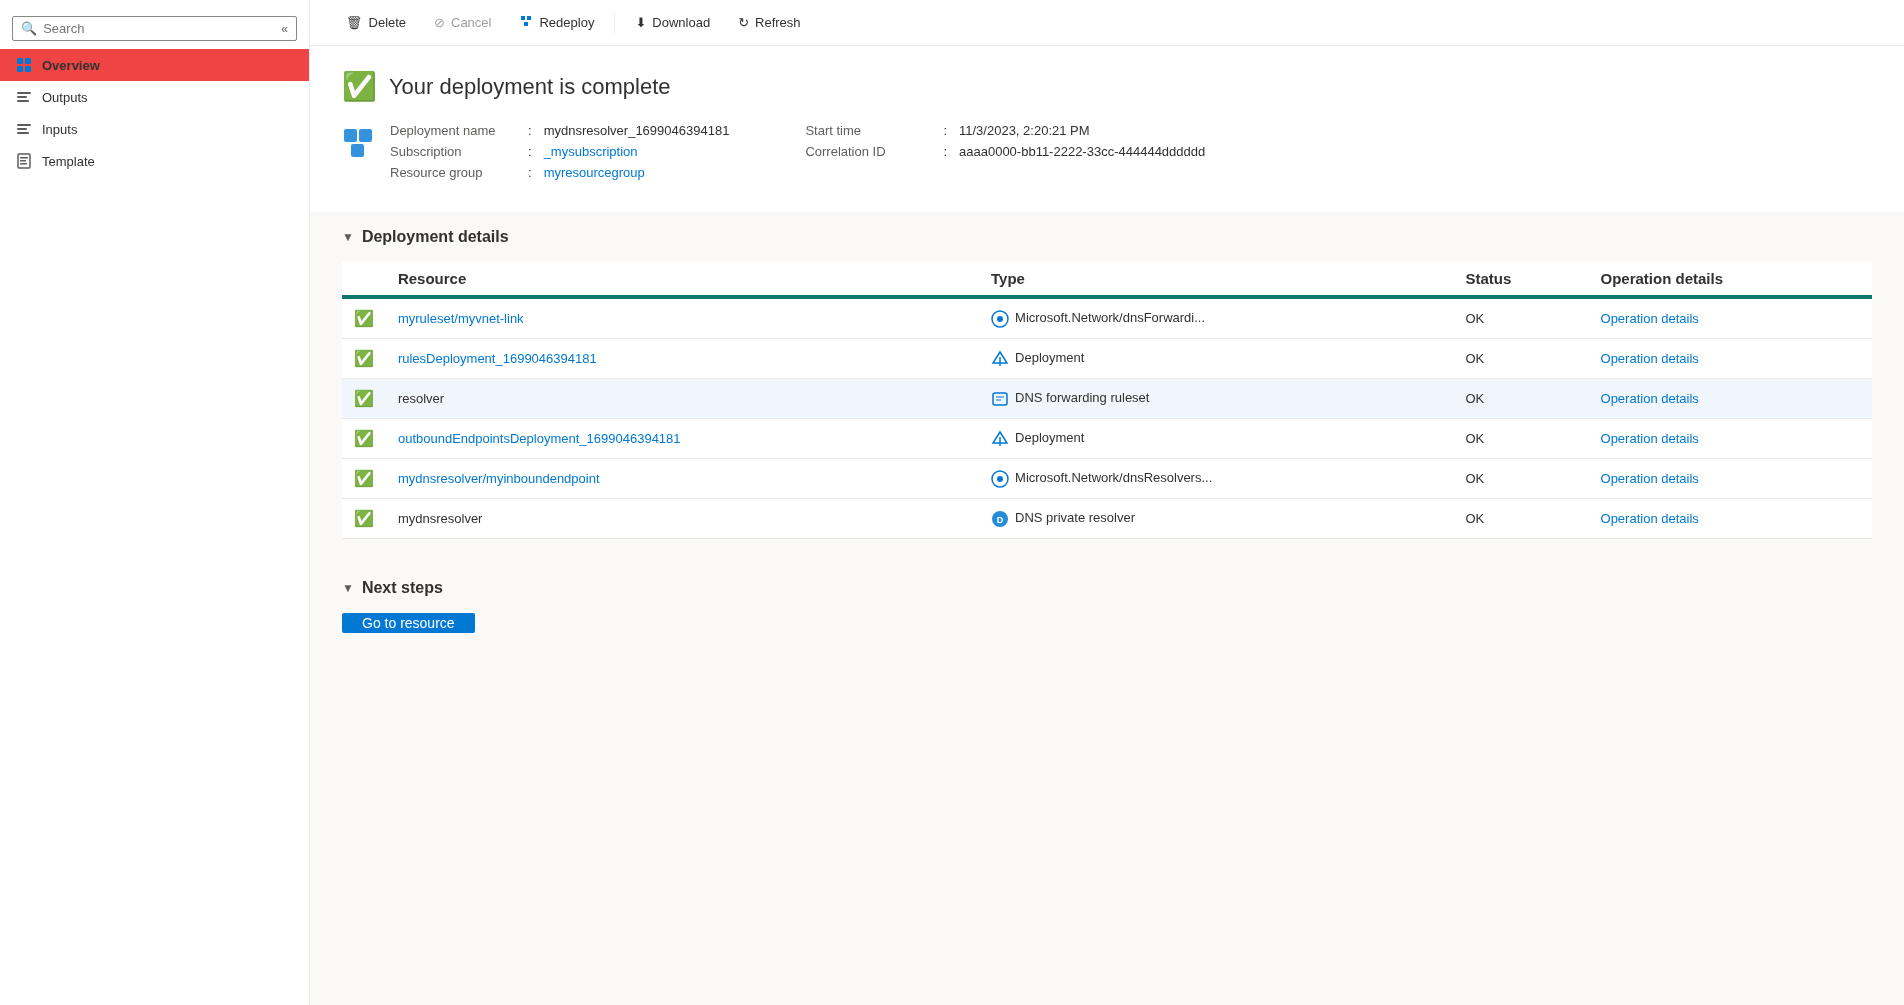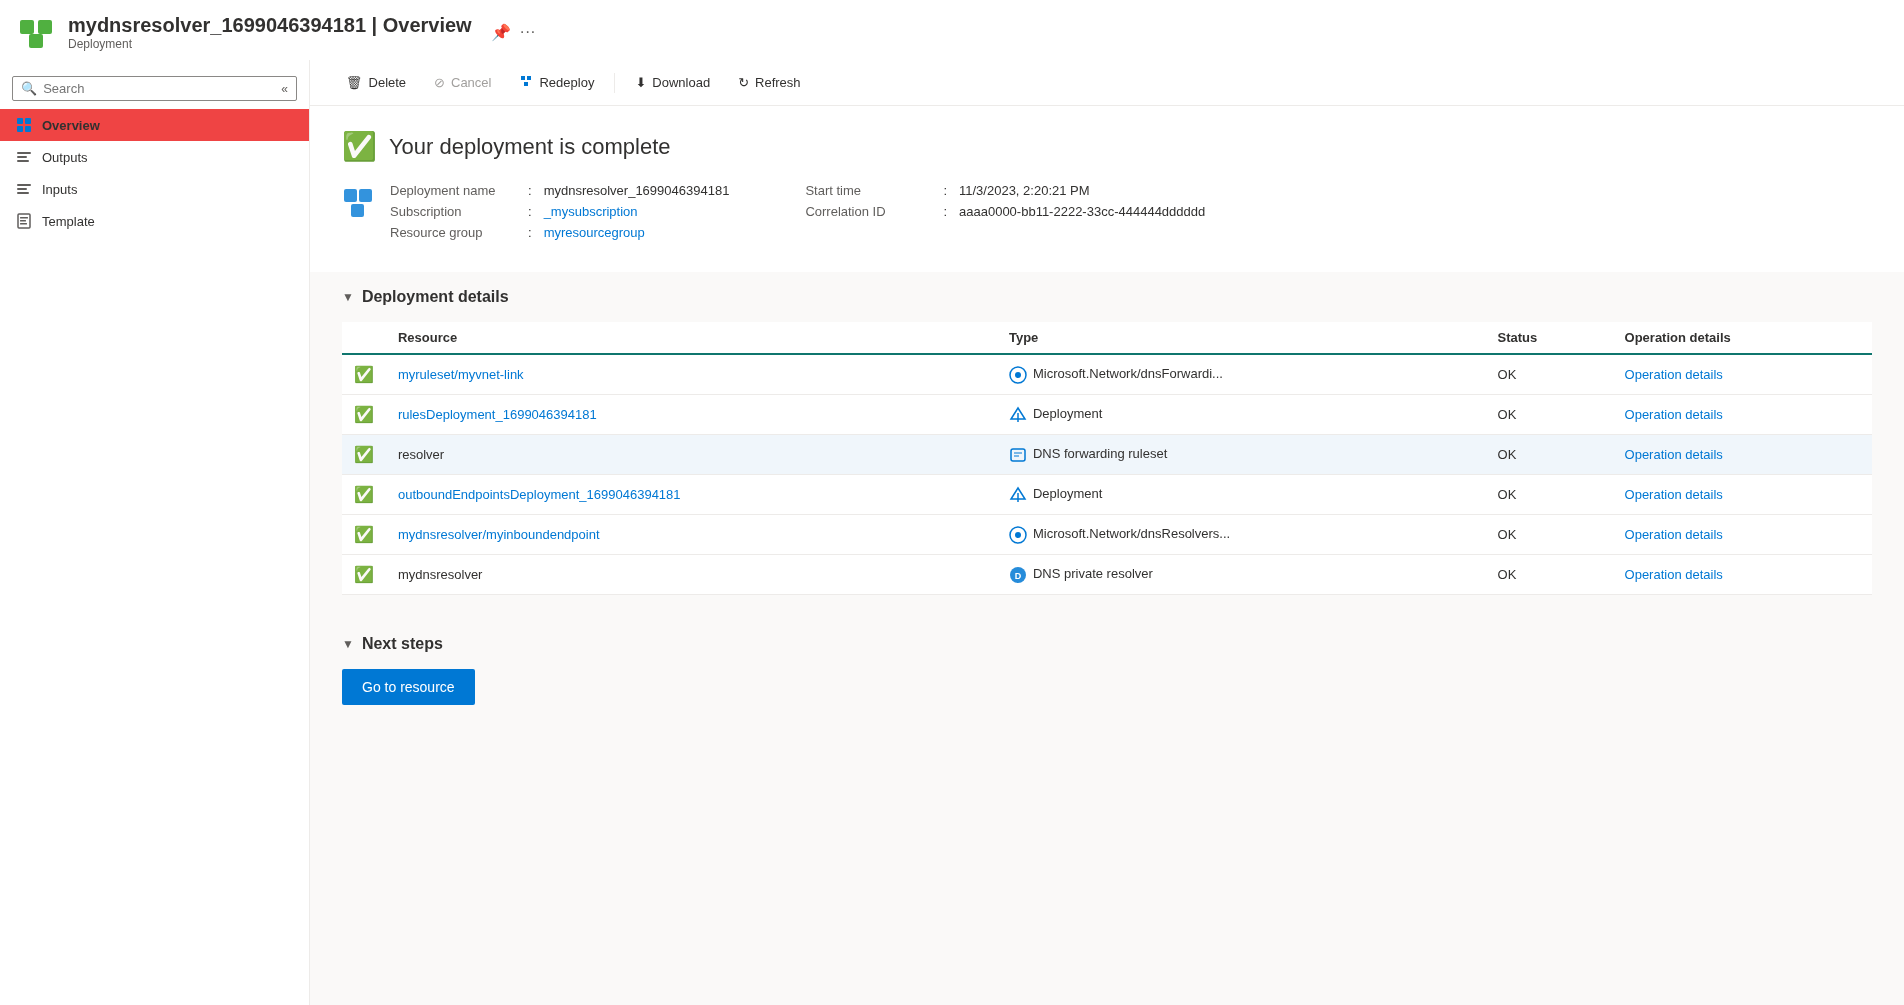--- a/index.html
+++ b/index.html
@@ -56,56 +56,38 @@
     .info-link { color: #0078d4; text-decoration: none; cursor: pointer; }
     
     
     .section { padding: 16px 32px; background: #faf9f8; }
     .section-header { display: flex; align-items: center; gap: 8px; margin-bottom: 16px; cursor: pointer; }
     .section-chevron { color: #605e5c; font-size: 12px; }
     .section-title { font-size: 16px; font-weight: 600; color: #323130; }
     
     
     .table { width: 100%; border-collapse: collapse; background: #fff; }
-    .table th { text-align: left; padding: 8px 12px; font-weight: 600; font-size: 13px; color: #323130; border-bottom: 2px solid #0f766e; background: #fff; }
+    .table th { text-align: left; padding: 8px 12px; font-weight: 600; font-size: 15px; color: #323130; border-bottom: 4px solid #0f766e; background: #fff; }
     .table td { padding: 10px 12px; font-size: 13px; border-bottom: 1px solid #edebe9; vertical-align: middle; }
     .table tr.highlighted td { background: #f0f6fb; }
     .check-green { color: #107c10; font-size: 16px; }
     .resource-link { color: #0078d4; text-decoration: none; cursor: pointer; }
     .type-icon { display: inline-flex; align-items: center; justify-content: center; width: 18px; height: 18px; margin-right: 6px; vertical-align: middle; }
     .op-link { color: #0078d4; text-decoration: none; cursor: pointer; }
     
     
     .next-steps { padding: 24px 32px; background: #faf9f8; }
-    .go-btn { background: #0078d4; color: #fff; border: none; padding: 10px 20px; font-size: 14px; cursor: pointer; border-radius: 2px; }
+    .go-btn { background: #0078d4; color: #fff; border: none; padding: 2px 20px; font-size: 14px; cursor: pointer; border-radius: 2px; }
   </style>
 </head>
 <body>
 
 <div class="shell">
 
 
-  <div class="page-header">
-
-    <div class="page-icon">
-      <svg width="40" height="40" viewBox="0 0 40 40">
-        <rect x="4" y="8" width="14" height="14" rx="2" fill="#50b040"></rect>
-        <rect x="22" y="8" width="14" height="14" rx="2" fill="#50b040"></rect>
-        <rect x="13" y="22" width="14" height="14" rx="2" fill="#50b040"></rect>
-      </svg>
-    </div>
-    <div class="page-title-block">
-      <span class="page-title">mydnsresolver_1699046394181 | Overview</span>
-      <span class="page-subtitle">Deployment</span>
-    </div>
-    <div class="header-actions">
-      <span class="pin-icon" title="Pin">📌</span>
-      <span class="more-icon" title="More">···</span>
-    </div>
-  </div>
 
   <div class="main-layout">
 
     <div class="sidebar">
       <div class="search-box">
         <span>🔍</span>
         <input type="text" placeholder="Search" style="">
         <button class="collapse-btn">«</button>
       </div>
 

